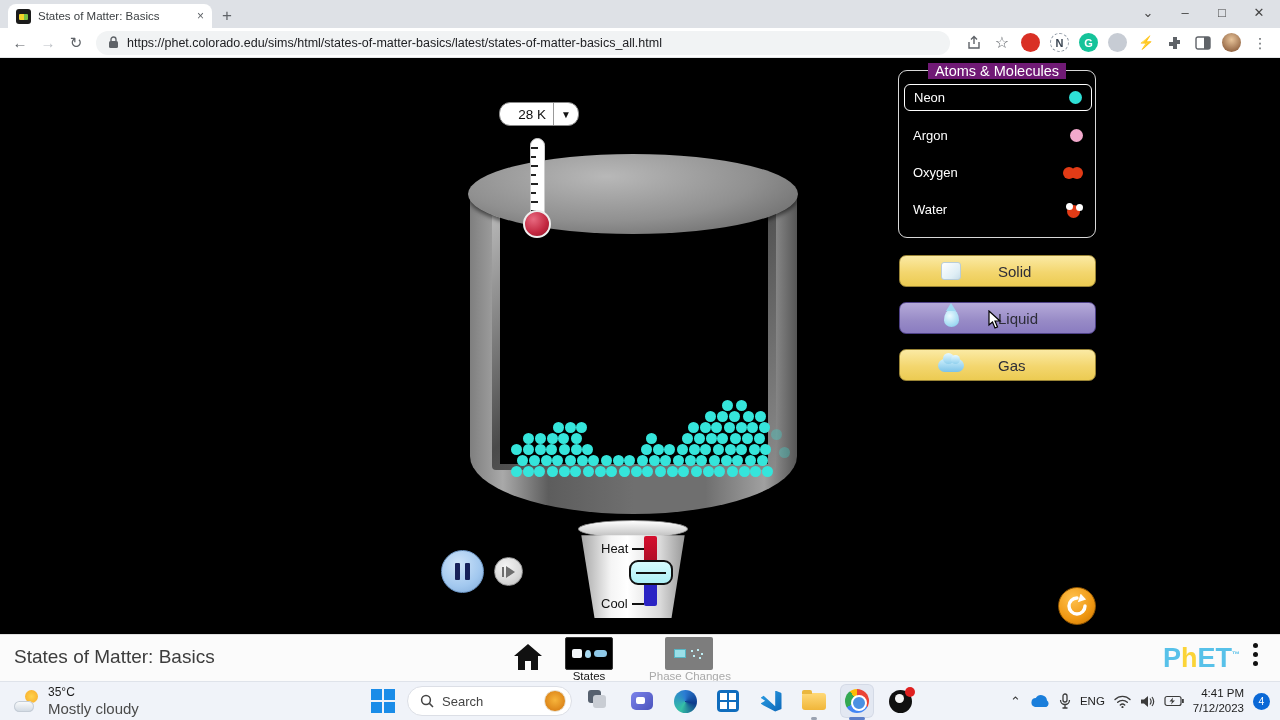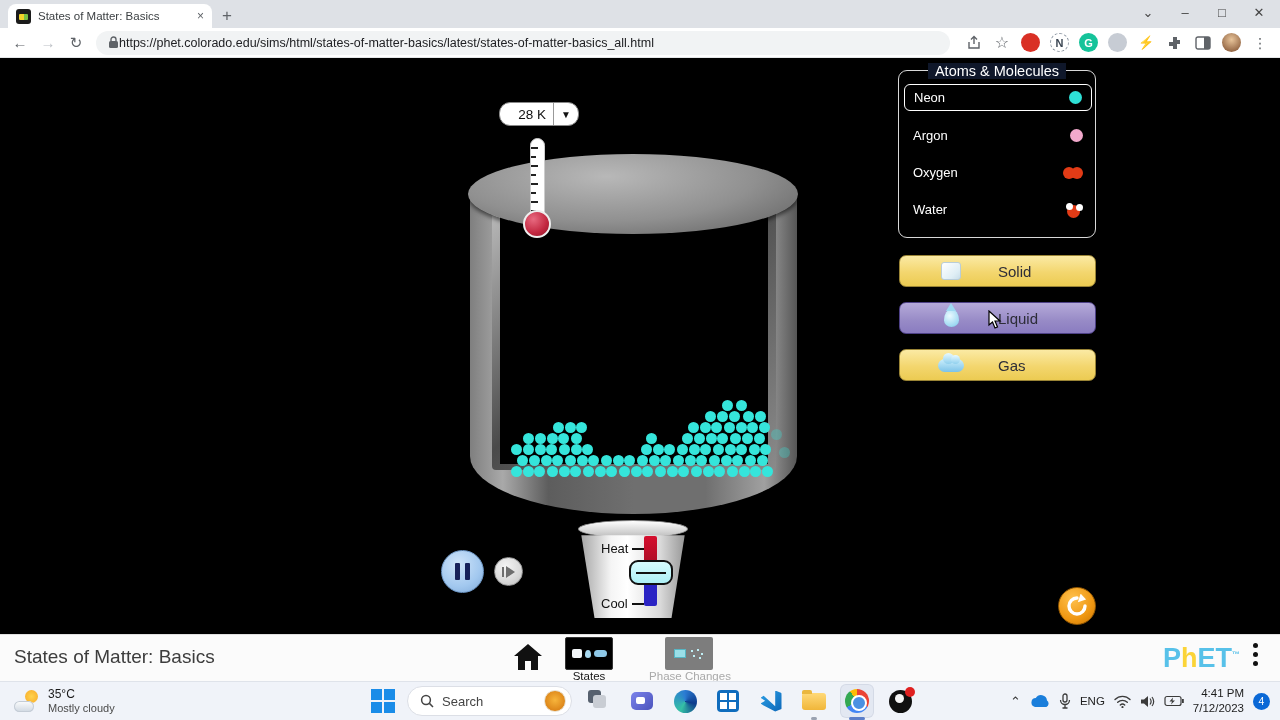--- a/index.html
+++ b/index.html
@@ -17,21 +17,21 @@
   #tab-title { font-size:11.5px; color:#3c4043; white-space:nowrap; overflow:hidden; flex:1;}
   .tab-close { color:#5f6368; font-size:12px; line-height:1; }
   #new-tab-btn { left:222px; top:7px; color:#5f6368; font-size:17px; line-height:17px;}
   .wctl { top:5px; color:#444; font-size:13px; width:30px; text-align:center;}
 
   #toolbar { left:0; top:28px; width:1280px; height:30px; background:#fff;
     display:flex; align-items:center; border-bottom:1px solid #e4e6e8;}
   .navic { width:28px; text-align:center; font-size:15px; color:#5f6368; flex:none;}
   .navic.disabled { color:#bdc1c6; }
   #omnibox { height:24px; flex:1; margin:0 10px 0 6px; background:#f1f3f4; border-radius:12px;
-    display:flex; align-items:center; padding:0 12px; min-width:0;}
+    display:flex; align-items:center; padding:0 12px; gap:8px; min-width:0;}
   #url-text { font-size:12.5px; color:#202124; white-space:nowrap; overflow:hidden;}
   .ext { width:19px; height:19px; border-radius:50%; flex:none; margin:0 5px;
     display:flex; align-items:center; justify-content:center; font-size:11px; font-weight:bold; color:#fff;}
   .toolbar-right { display:flex; align-items:center; padding-right:6px;}
 
   
   #sim-stage { left:0; top:58px; width:1280px; height:576px; background:#000; overflow:hidden;}
 
   
   #temp-box { left:499px; top:44px; width:80px; height:24px; background:#fff; border:1px solid #888;
@@ -85,21 +85,21 @@
     background:linear-gradient(180deg,#d7fbfd,#aef0f6); border:2px solid #111;
     display:flex; align-items:center; justify-content:center;}
   #heater-handle i { display:block; width:30px; height:2px; background:#111;}
   .heater-label { font-size:13px; color:#111; }
   .heater-dash { display:inline-block; width:12px; height:2px; background:#111; vertical-align:middle; margin-left:4px;}
 
   
   #atoms-panel { left:898px; top:12px; width:198px; height:168px; background:#000;
     border:1px solid #d8d8d8; border-radius:9px;}
   #atoms-title { left:0; top:-9px; width:100%; text-align:center;}
-  #atoms-title span { background:#0f172a; color:#fff; font-size:14.5px; padding:0 7px;}
+  #atoms-title span { background:#701a75; color:#fff; font-size:14.5px; padding:0 7px;}
   .atom-row { position:absolute; left:5px; width:188px; height:27px;
     display:flex; align-items:center; justify-content:space-between; padding:0 9px; border-radius:6px;}
   .atom-row.selected { border:1.5px solid #fff; }
   .atom-label { color:#fff; font-size:13px; }
   .dot { border-radius:50%; }
 
   
   .state-btn { left:899px; width:197px; height:32px; border-radius:7px;
     display:flex; align-items:center;
     background:linear-gradient(180deg,#fbeaa4 0%,#f3d66e 55%,#eccb52);
@@ -160,21 +160,21 @@
   
   #taskbar { left:0; top:681px; width:1280px; height:39px; background:#f0f3f9; border-top:1px solid #dfe3ea;
     display:flex; align-items:center;}
   #weather { display:flex; align-items:center; gap:8px; padding-left:14px; width:220px;}
   #weather-icon { width:26px; height:22px; position:relative;}
   #weather-icon .sun { position:absolute; right:2px; top:0; width:13px; height:13px; border-radius:50%;
     background:radial-gradient(circle,#ffd34d,#f7a928);}
   #weather-icon .cl { position:absolute; left:0; bottom:0; width:20px; height:11px; border-radius:7px;
     background:linear-gradient(180deg,#fdfdfd,#cfd8e2); box-shadow:0 0 0 1px #c4ccd6 inset;}
   #weather-temp { font-size:12px; color:#1b1b1b; line-height:1.25;}
-  #weather-cond { font-size:11px; color:#4a4a4a; line-height:1.2;}
+  #weather-cond { font-size:15px; color:#4a4a4a; line-height:1.2;}
   #tb-center { display:flex; align-items:center; gap:11px; margin-left:150px;}
   .tb-ic { width:26px; height:26px; display:flex; align-items:center; justify-content:center; position:relative;}
   #win-logo { display:grid; grid-template-columns:11px 11px; grid-template-rows:11px 11px; gap:1.5px;}
   #win-logo i { background:#1a8ce8; }
   #search-pill { width:165px; height:30px; background:#fff; border:1px solid #dcdfe6; border-radius:16px;
     display:flex; align-items:center; padding:0 5px 0 12px; gap:8px;}
   #search-text { flex:1; font-size:13px; color:#444;}
   #search-art { width:22px; height:22px; border-radius:50%;
     background:radial-gradient(circle at 50% 45%,#f7b53c,#d2720b); border:1px solid #e9e2d2;}
   .app-tile { width:32px; height:32px; border-radius:5px; display:flex; align-items:center; justify-content:center; position:relative;}

